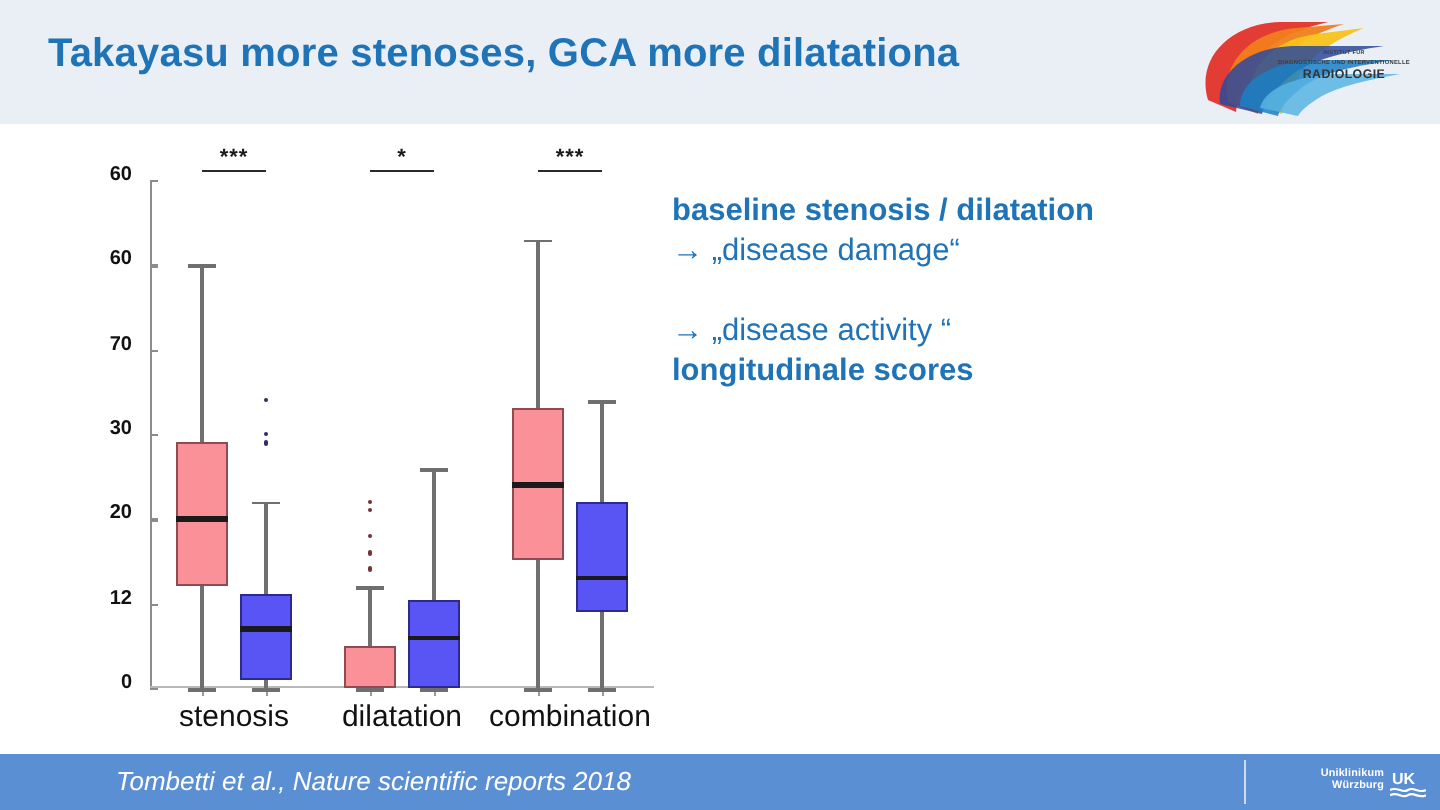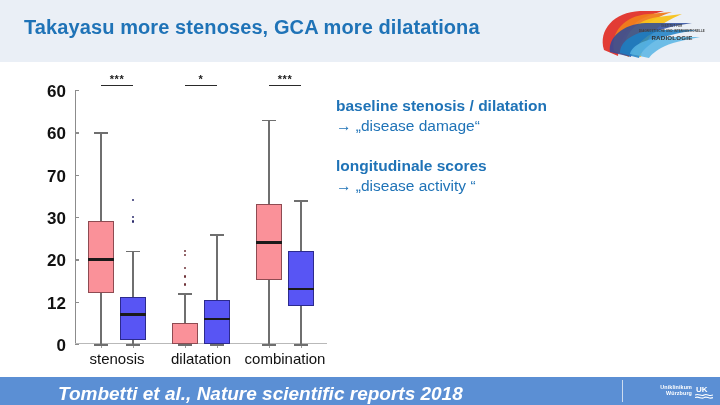--- a/index.html
+++ b/index.html
@@ -43,21 +43,21 @@
   .axis-v{
     position:absolute;left:55px;top:12px;width:1.4px;height:254px;
     background:#8c8c8c;
   }
   .axis-h{
     position:absolute;left:55px;top:265px;width:252px;height:1.4px;
     background:#b9b9b9;
   }
   .ytick-label{
     position:absolute;right:0;width:24px;text-align:right;
-    font-size:17px;font-weight:bold;color:#111;
+    font-size:10px;font-weight:bold;color:#111;
   }
   .ytick-mark{
     position:absolute;left:55px;width:4px;height:1.4px;background:#8c8c8c;
   }
   .xtick-mark{
     position:absolute;top:265px;width:1.4px;height:5px;background:#9a9a9a;
   }
   .xcat-label{
     position:absolute;top:272px;font-size:15px;color:#111;text-align:center;
   }
@@ -103,21 +103,21 @@
   #footer{
     position:absolute;left:0;bottom:0;width:720px;height:28px;
     background:#5b8fd4;
   }
   #footer-top{
     position:absolute;left:0;bottom:28px;width:720px;height:1px;
     background:#ffffff;
   }
   #footer-cite{
     position:absolute;left:58px;top:6px;
-    font-size:19px;font-style:italic;font-weight:bold;color:#ffffff;
+    font-size:13px;font-style:italic;font-weight:normal;color:#ffffff;
     white-space:nowrap;
   }
   #footer-div{
     position:absolute;left:622px;top:3px;width:1px;height:22px;
     background:#cddcef;
   }
   #uk-logo{position:absolute;left:648px;top:7px;width:66px;height:16px;}
   #uk-l1{
     position:absolute;left:0;top:0px;width:44px;text-align:right;
     font-size:5.4px;font-weight:bold;color:#ffffff;letter-spacing:.1px;
@@ -232,25 +232,25 @@
 </div>
 
 <div id="text-panel">
   <div class="tp-gap"></div>
   <div class="tp-line tp-strong">baseline stenosis / dilatation</div>
   <div class="tp-line">
     <span class="tp-arrow">→</span>
     <span>„disease damage“</span>
   </div>
   <div class="tp-gap"></div>
-  <div class="tp-line tp-strong">longitudinale scores</div>
   <div class="tp-line">
     <span class="tp-arrow">→</span>
     <span>„disease activity “</span>
   </div>
+  <div class="tp-line tp-strong">longitudinale scores</div>
 </div>
 
 <div id="footer-top"></div>
 <div id="footer">
   <div id="footer-cite">Tombetti et al., Nature scientific reports 2018</div>
   <div id="footer-div"></div>
   <div id="uk-logo">
     <div id="uk-l1">Uniklinikum</div>
     <div id="uk-l2">Würzburg</div>
     <svg id="uk-mark" width="18" height="16" viewBox="0 0 18 16">

